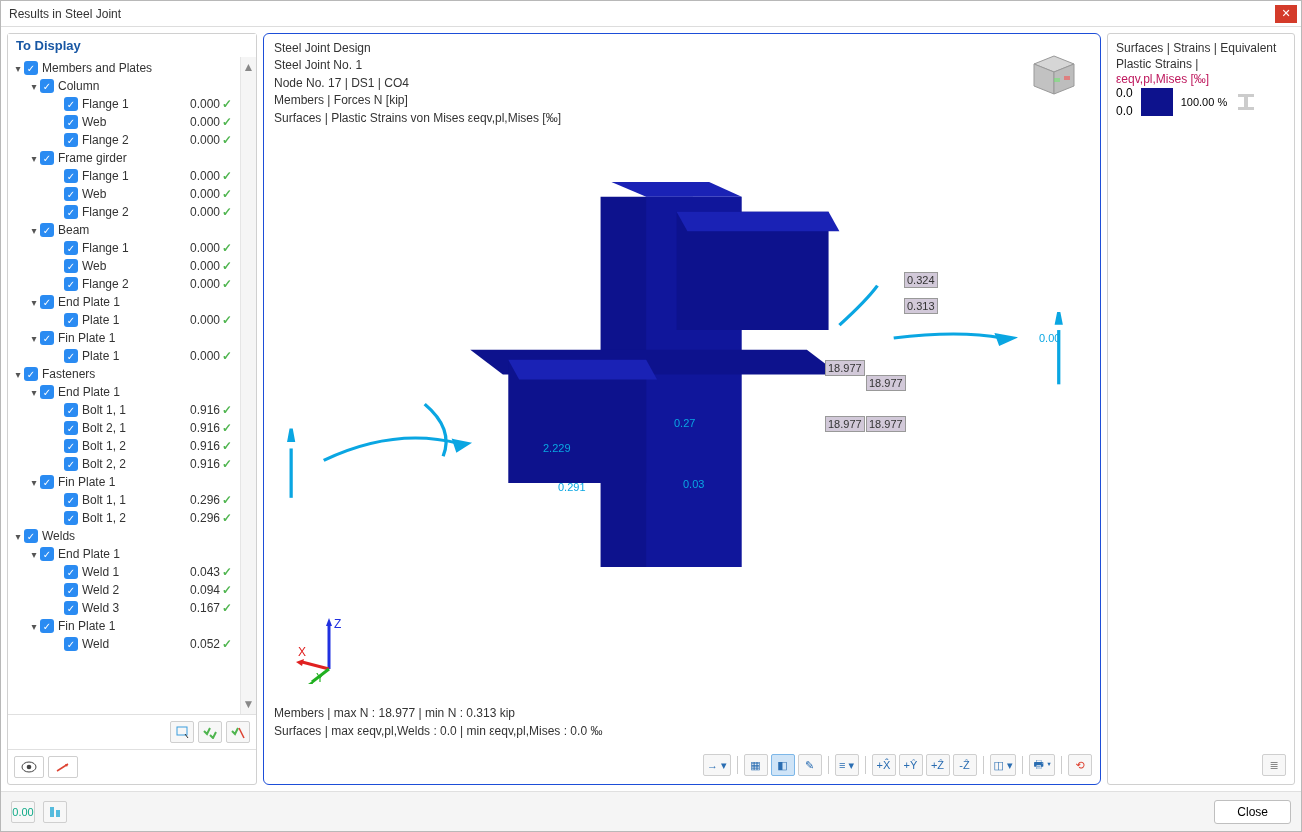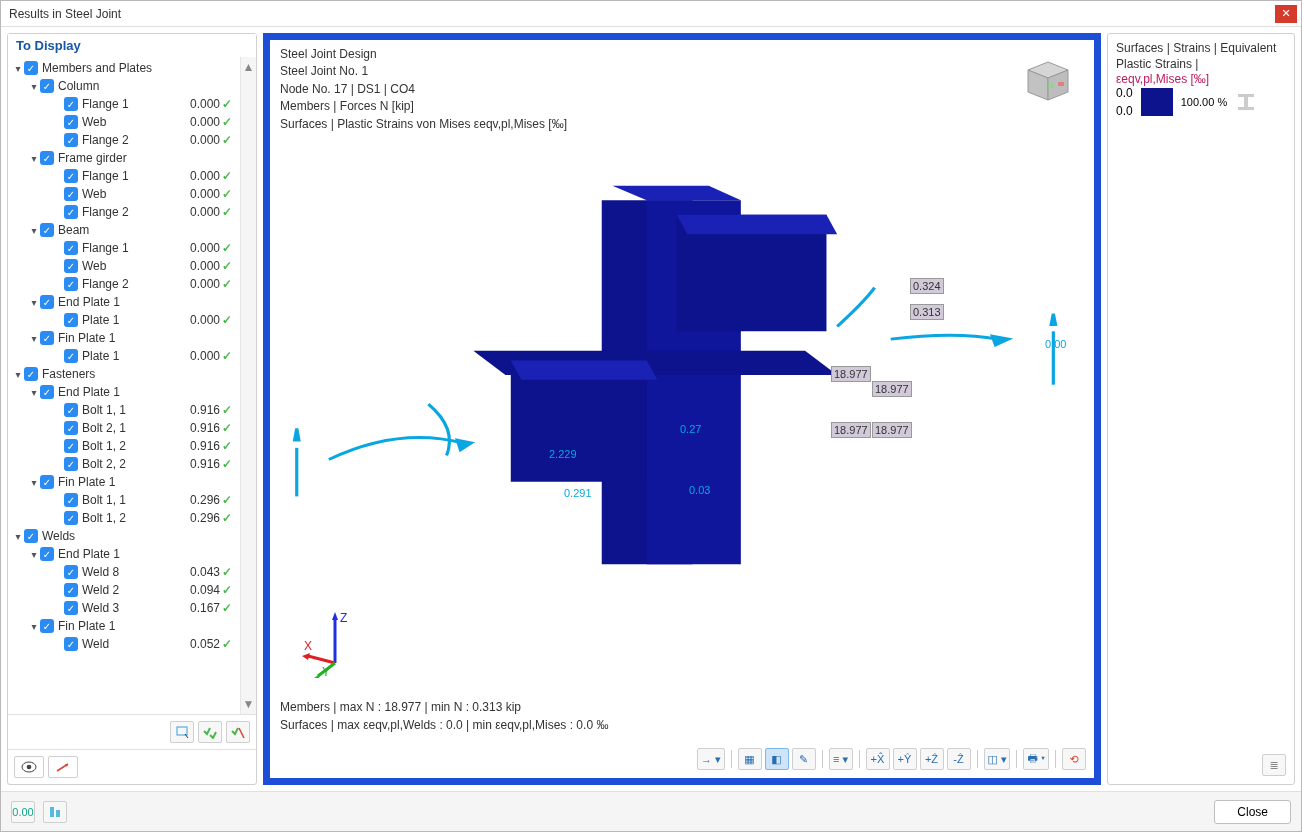--- a/index.html
+++ b/index.html
@@ -20,21 +20,21 @@
 .row .label { flex:1; color:#333; }
 .row .value { width:42px; text-align:right; color:#333; }
 .row .okmark { width:14px; text-align:center; color:#4fb54f; font-weight:bold; }
 .indent-0 { padding-left: 4px; }
 .indent-1 { padding-left: 20px; }
 .indent-2 { padding-left: 36px; }
 .sidebar-toolstrip { border-top:1px solid #e0e0e0; padding:6px; display:flex; justify-content:flex-end; gap:4px; }
 .tool-btn { width:24px; height:22px; border:1px solid #cfcfcf; background:#f7f7f7; display:flex; align-items:center; justify-content:center; border-radius:2px; cursor:pointer; font-size:11px; }
 .sidebar-footer { border-top:1px solid #e0e0e0; padding:6px; display:flex; gap:4px; }
 .footer-btn { width:30px; height:22px; border:1px solid #cfcfcf; background:#fff; display:flex; align-items:center;justify-content:center; border-radius:2px; }
-.viewport { flex:1; border:7px solid #1d4ed8; border-radius:0; background:#fff; position:relative; overflow:hidden; }
+.viewport { flex:1; border:1px solid #1d4ed8; border-radius:6px; background:#fff; position:relative; overflow:hidden; }
 .vp-header { position:absolute; top:6px; left:10px; color:#333; line-height:1.45; pointer-events:none; }
 .vp-header .line { font-size:12px; }
 .vp-cube { position:absolute; top:16px; right:16px; width:60px; height:48px; }
 .vp-svg { position:absolute; left:0; top:0; width:100%; height:100%; }
 .vp-label { position:absolute; background:#d2c9d9; border:1px solid #999; color:#333; font-size:11px; padding:0 2px; line-height:14px;}
 .vp-axis { position:absolute; left:30px; bottom:100px; }
 .vp-status { position:absolute; left:10px; bottom:44px; color:#333; line-height:1.5; }
 .vp-toolbar { position:absolute; right:8px; bottom:8px; display:flex; gap:3px; align-items:center;}
 .vp-toolbtn { min-width:24px; height:22px; border:1px solid #cfcfcf; background:#f7f7f7; display:flex; align-items:center; justify-content:center; border-radius:2px; font-size:11px; color:#2a6db2; cursor:pointer; padding:0 3px;}
 .vp-toolbtn.active { background:#cfe4f7; border-color:#7db7e8;}
@@ -241,21 +241,21 @@
             </div>
             <div class="row indent-1" style="padding-left: 20px;">
               <span class="twisty">▾</span>
               <span class="check">✓</span>
               <span class="label">End Plate 1</span>
               <span class="value"></span>
               <span class="okmark"></span>
             </div>
             <div class="row indent-2" style="padding-left: 56px;">
               <span class="check">✓</span>
-              <span class="label">Weld 8</span>
+              <span class="label">Weld 1</span>
               <span class="value">0.043</span>
               <span class="okmark">✓</span>
             </div>
             <div class="row indent-2" style="padding-left: 56px;">
               <span class="check">✓</span>
               <span class="label">Weld 2</span>
               <span class="value">0.094</span>
               <span class="okmark">✓</span>
             </div>
             <div class="row indent-2" style="padding-left: 56px;">

